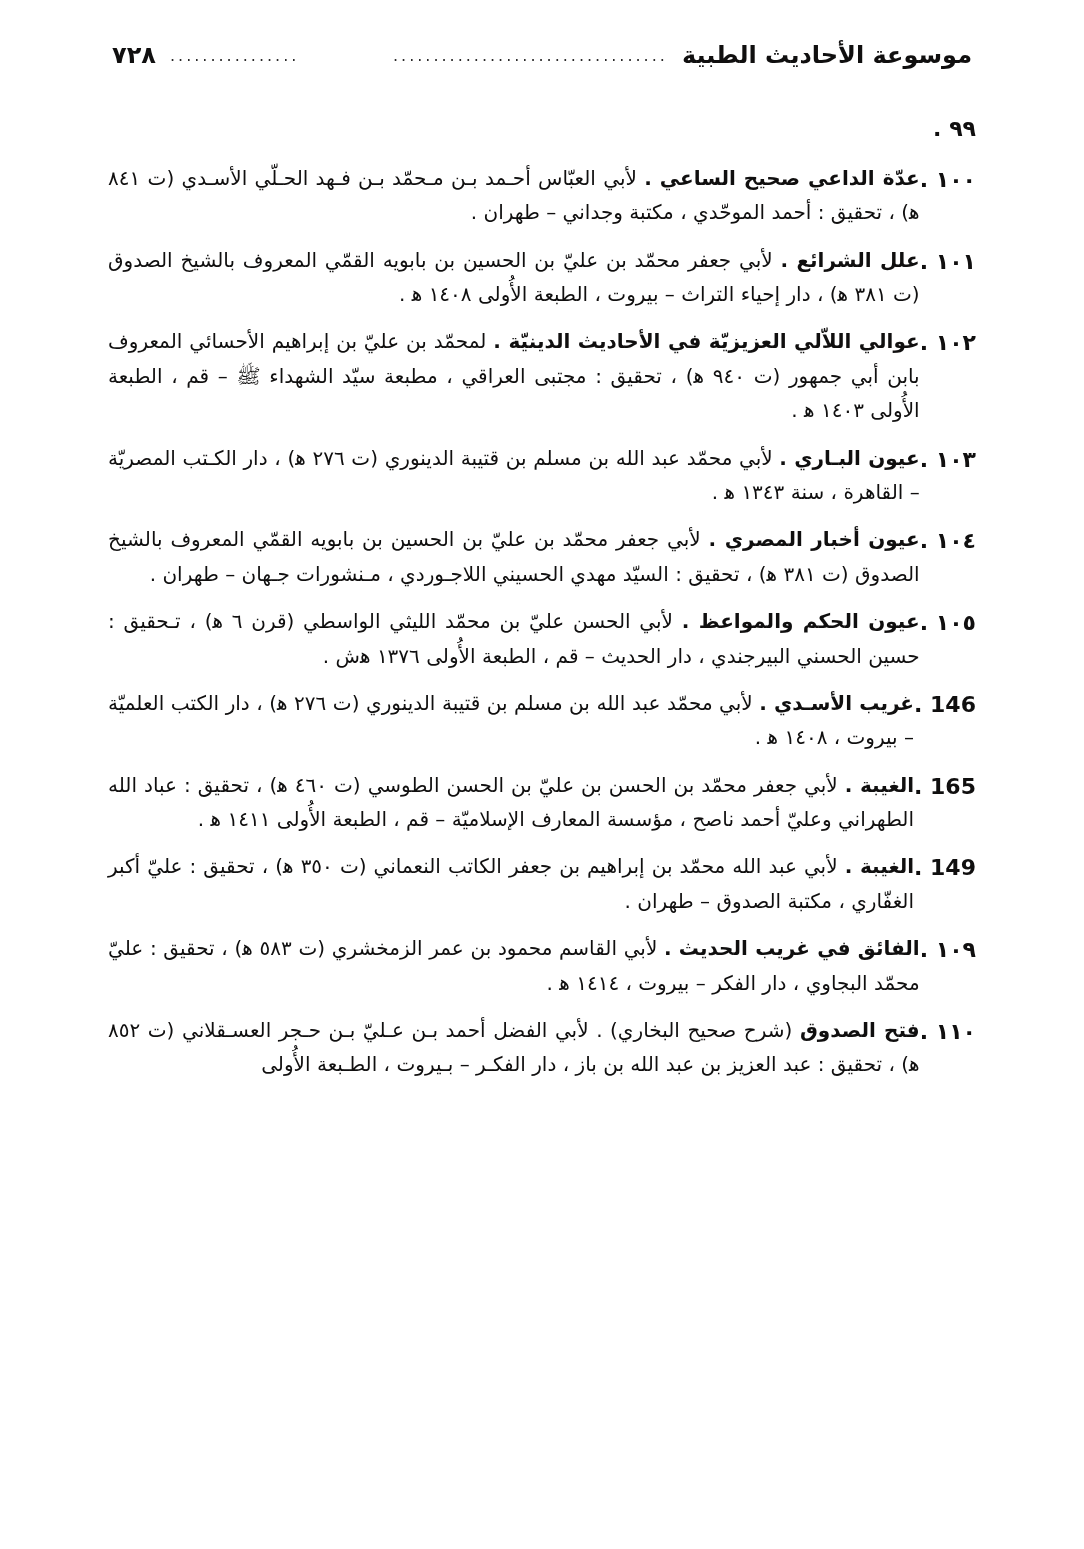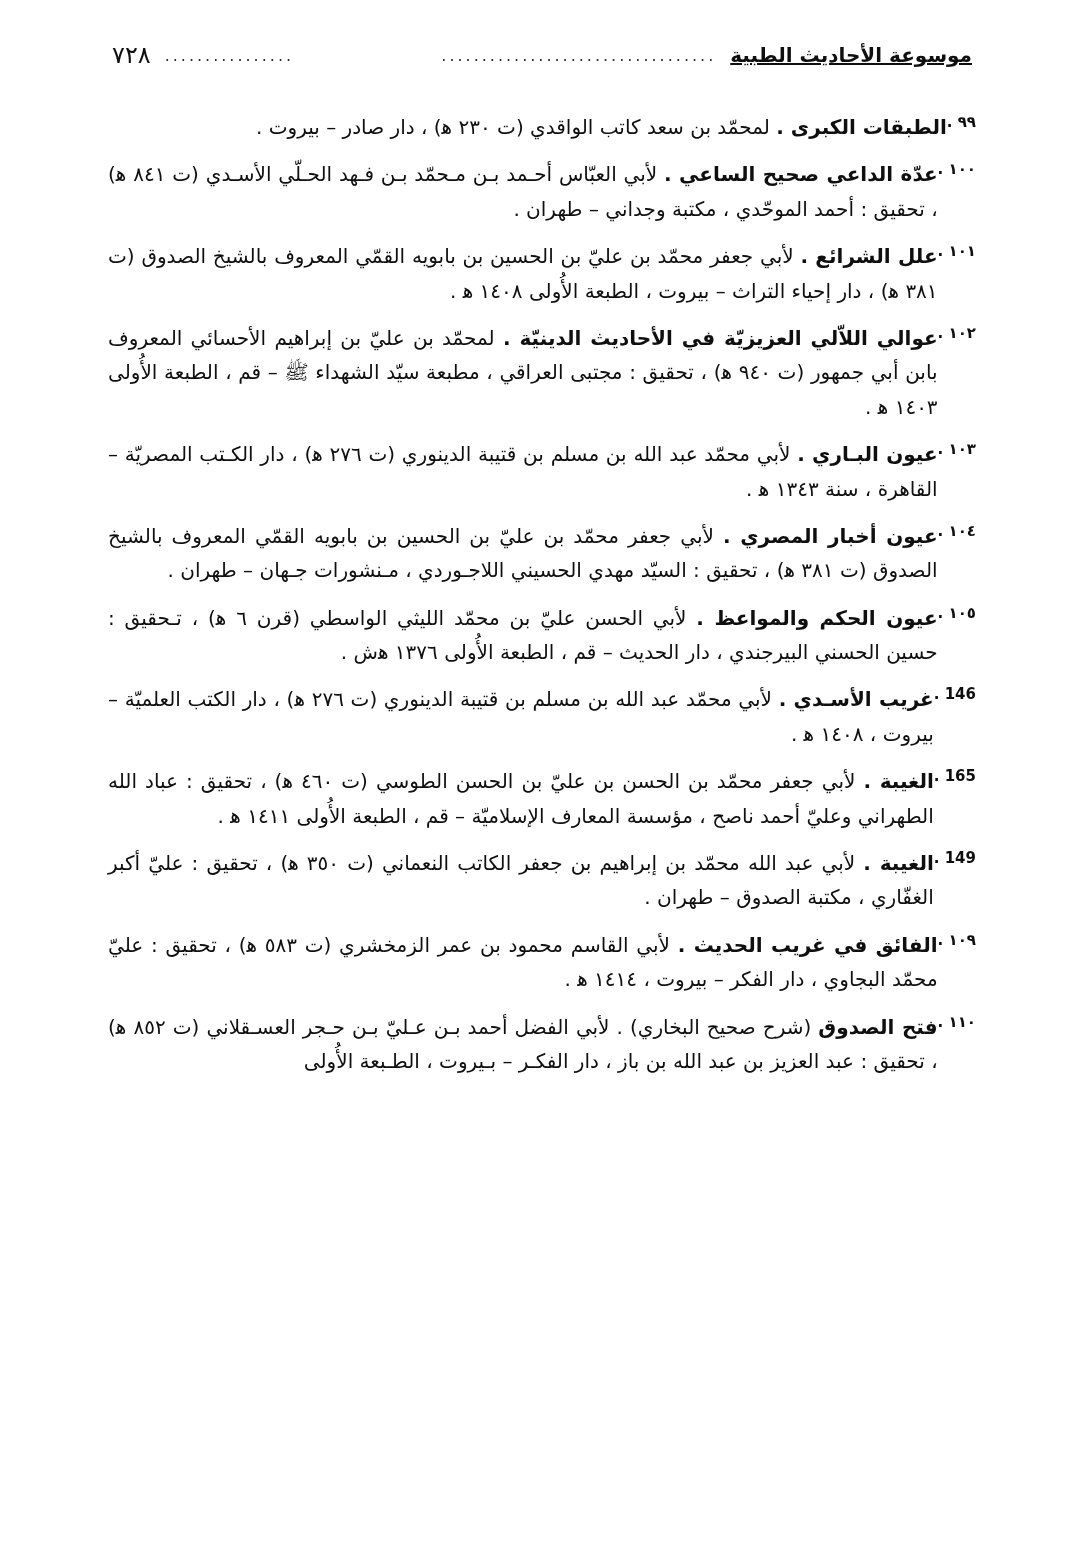--- a/index.html
+++ b/index.html
@@ -24,25 +24,24 @@
     top: 38px;
     right: 112px;
     left: 112px;
     height: 34px;
     display: flex;
     flex-direction: row;
     align-items: center;
     justify-content: space-between;
   }
   .header-title {
-    font-size: 20px;
+    font-size: 24px;
     font-weight: bold;
     white-space: nowrap;
     letter-spacing: 0px;
-    text-decoration: underline;
   }
   .header-dots-right {
     flex: 0 0 auto;
     font-size: 16px;
     letter-spacing: 3px;
     color: #2b2a2a;
     margin-right: 14px;
     white-space: nowrap;
     overflow: hidden;
   }
@@ -51,41 +50,41 @@
     font-size: 16px;
     letter-spacing: 3px;
     color: #2b2a2a;
     white-space: nowrap;
     overflow: hidden;
     margin-left: 14px;
   }
   .header-spacer { flex: 1 1 auto; }
   .header-page-number {
     font-size: 24px;
-    font-weight: normal;
+    font-weight: bold;
     white-space: nowrap;
   }
 
   
   .content {
     position: absolute;
     top: 110px;
     right: 108px;
     left: 108px;
     bottom: 20px;
   }
   .entry {
     display: flex;
     flex-direction: row;
     align-items: flex-start;
     margin-bottom: 13px;
   }
   .entry-number {
     flex: 0 0 auto;
-    font-size: 15px;
+    font-size: 22px;
     font-weight: bold;
     padding-left: 0;
     line-height: 1.72;
     white-space: nowrap;
   }
   .entry-body {
     flex: 1 1 auto;
     font-size: 20px;
     line-height: 1.72;
     text-align: justify;
@@ -108,23 +107,20 @@
     <span class="header-dots-right">..................................</span>
     <span class="header-spacer"></span>
     <span class="header-dots-left">................</span>
     <span class="header-page-number">٧٢٨</span>
   </div>
 
   <div class="content">
 
     <div class="entry">
       <span class="entry-number">٩٩ .</span>
-      <div class="entry-body">
-        <span class="title">الطبقات الكبرى .</span><span class="rest"> لمحمّد بن سعد كاتب الواقدي (ت ٢٣٠ ﻫ) ، دار صادر – بيروت .</span>
-      </div>
     </div>
 
     <div class="entry">
       <span class="entry-number">١٠٠ .</span>
       <div class="entry-body">
         <span class="title">عدّة الداعي صحيح الساعي .</span><span class="rest"> لأبي العبّاس أحـمد بـن مـحمّد بـن فـهد الحـلّي الأسـدي (ت ٨٤١ ﻫ) ، تحقيق : أحمد الموحّدي ، مكتبة وجداني – طهران .</span>
       </div>
     </div>
 
     <div class="entry">

